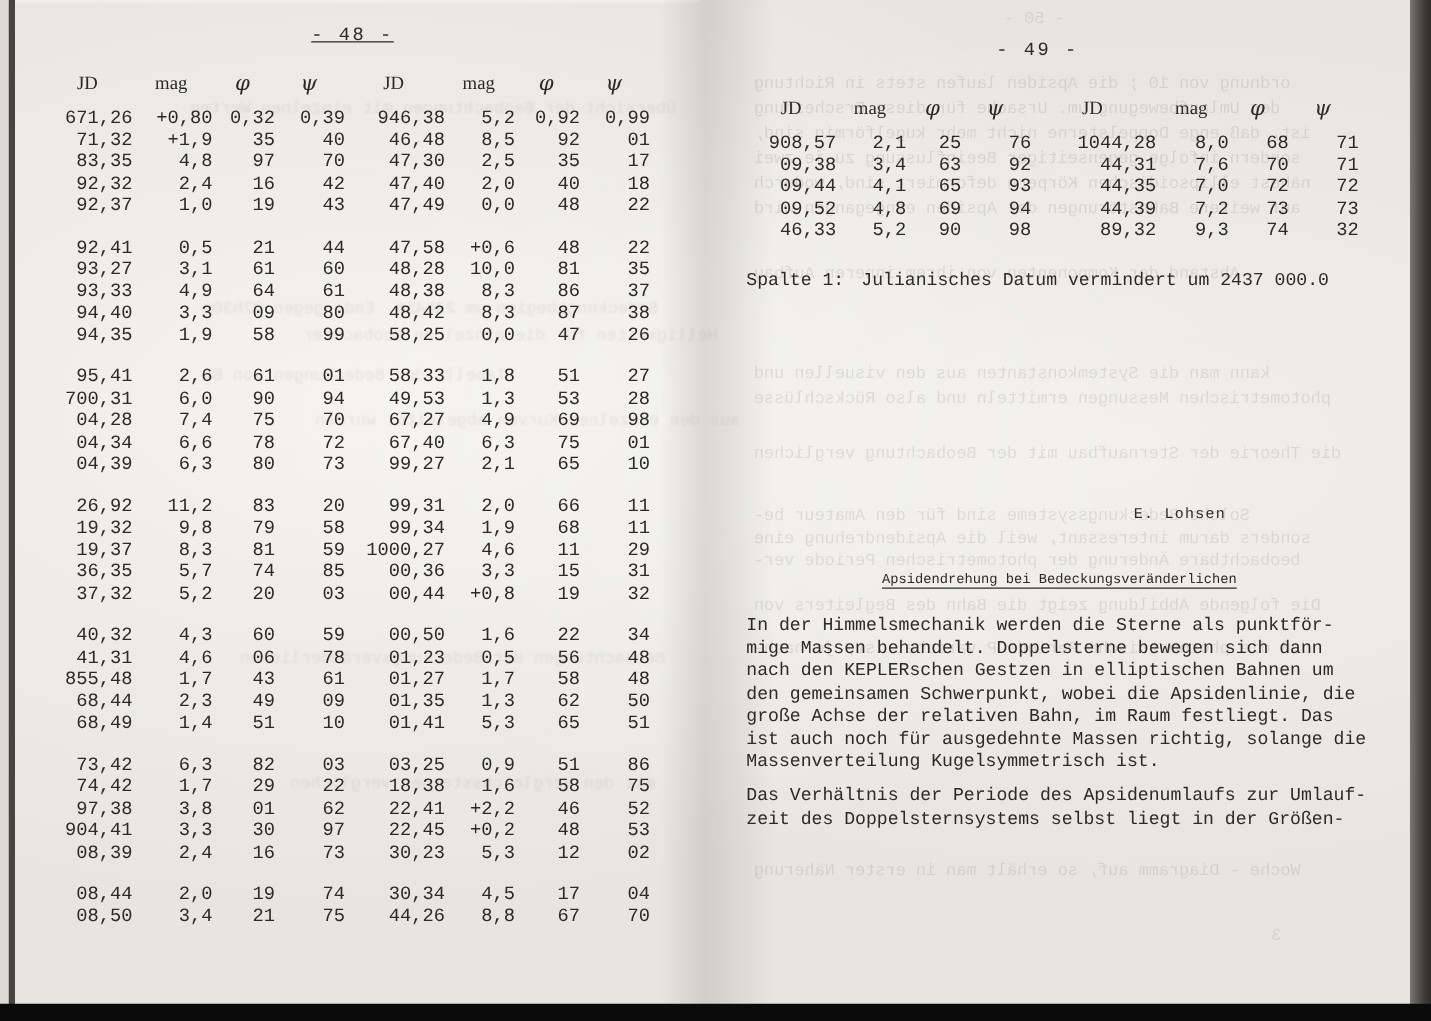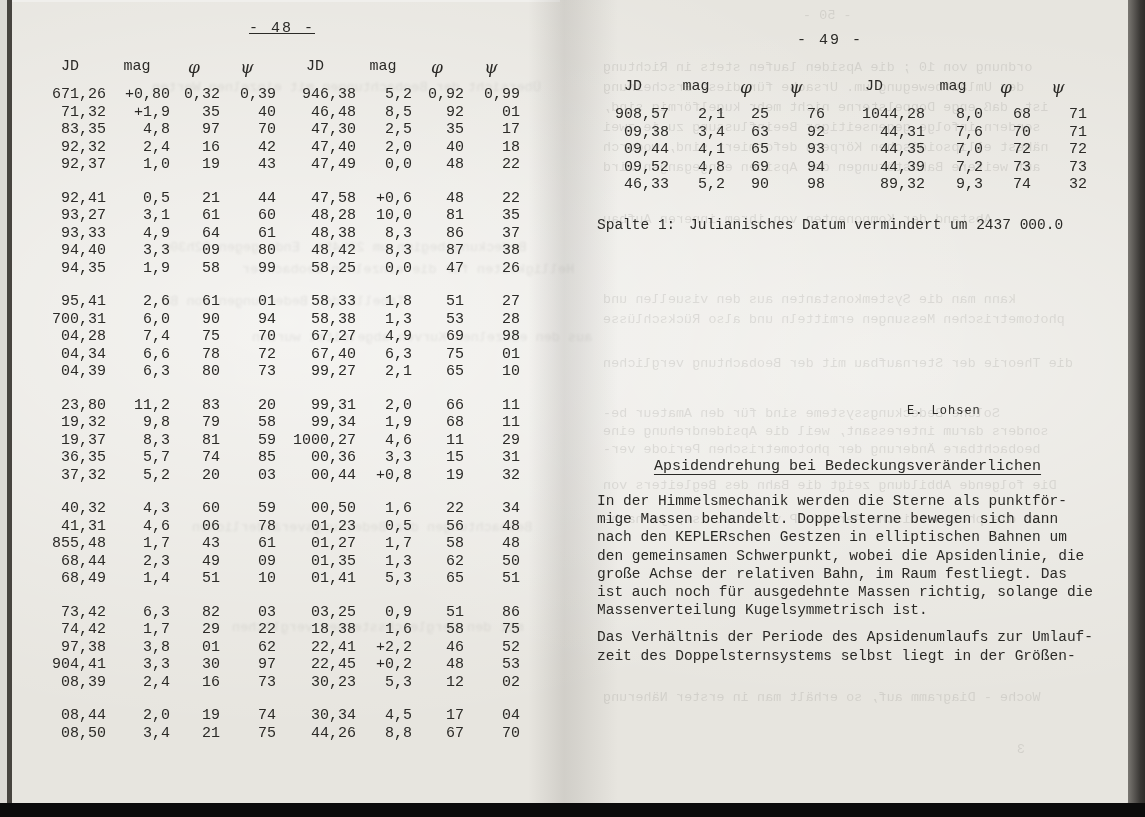--- a/index.html
+++ b/index.html
@@ -33,34 +33,34 @@
 
   
   .dtable{position:absolute;font-size:15px;}
   #page-left .dtable{left:28px;top:56px;}
   #page-right .dtable{left:28px;top:76px;}
   .trow{display:grid;line-height:17.5px;height:17.5px;}
   .table-left .trow{grid-template-columns:70px 64px 50px 56px 80px 56px 52px 56px;}
   .table-right .trow{grid-template-columns:70px 56px 44px 56px 100px 58px 48px 56px;}
   .tcell{text-align:right;padding-right:4px;}
   .thead{margin-bottom:8px;height:22px;line-height:22px;}
-  .thead .tcell{text-align:center;padding-right:10px;}
+  .thead .tcell{text-align:center;padding-right:10px;font-family:Liberation Serif, serif;}
   .thead .tcell.c2,.thead .tcell.c3,.thead .tcell.c6,.thead .tcell.c7{
      font-family:"DejaVu Serif",serif;font-style:italic;font-size:17px;}
   .tgroup{margin-bottom:16px;}
 
   
   .notes{position:absolute;left:22px;top:216px;width:516px;display:flex;
          flex-direction:column;gap:10px;font-size:14.5px;}
   .note{display:flex;line-height:19px;}
   .note-label{flex:0 0 92px;}
   .note-text{white-space:pre-line;}
   .signature{position:absolute;left:332px;top:404px;font-size:12px;letter-spacing:1px;}
   .heading{position:absolute;left:20px;top:458px;width:505px;text-align:center;
-           font-size:15px;text-decoration:underline;text-underline-offset:4px;}
+           font-size:11px;text-decoration:underline;text-underline-offset:4px;}
   .paras{position:absolute;left:22px;top:492px;width:520px;display:flex;
          flex-direction:column;gap:9px;}
   .para{font-size:14.5px;line-height:18.2px;white-space:pre-line;}
 
   
   .ghostlayer{position:absolute;inset:0;pointer-events:none;}
   .ghost{position:absolute;white-space:nowrap;font-size:13.5px;color:#5c5a55;
          opacity:.14;transform:scaleX(-1);filter:blur(.6px);}
   #page-left .ghost{opacity:.11;filter:blur(1px);}
 </style>
@@ -211,21 +211,21 @@
             <span class="tcell c4">58,33</span>
             <span class="tcell c5">1,8</span>
             <span class="tcell c6">51</span>
             <span class="tcell c7">27</span>
           </div>
           <div class="trow">
             <span class="tcell c0">700,31</span>
             <span class="tcell c1">6,0</span>
             <span class="tcell c2">90</span>
             <span class="tcell c3">94</span>
-            <span class="tcell c4">58,38</span>
+            <span class="tcell c4">49,53</span>
             <span class="tcell c5">1,3</span>
             <span class="tcell c6">53</span>
             <span class="tcell c7">28</span>
           </div>
           <div class="trow">
             <span class="tcell c0">04,28</span>
             <span class="tcell c1">7,4</span>
             <span class="tcell c2">75</span>
             <span class="tcell c3">70</span>
             <span class="tcell c4">67,27</span>
@@ -249,21 +249,21 @@
             <span class="tcell c2">80</span>
             <span class="tcell c3">73</span>
             <span class="tcell c4">99,27</span>
             <span class="tcell c5">2,1</span>
             <span class="tcell c6">65</span>
             <span class="tcell c7">10</span>
           </div>
         </div>
         <div class="tgroup">
           <div class="trow">
-            <span class="tcell c0">23,80</span>
+            <span class="tcell c0">26,92</span>
             <span class="tcell c1">11,2</span>
             <span class="tcell c2">83</span>
             <span class="tcell c3">20</span>
             <span class="tcell c4">99,31</span>
             <span class="tcell c5">2,0</span>
             <span class="tcell c6">66</span>
             <span class="tcell c7">11</span>
           </div>
           <div class="trow">
             <span class="tcell c0">19,32</span>

